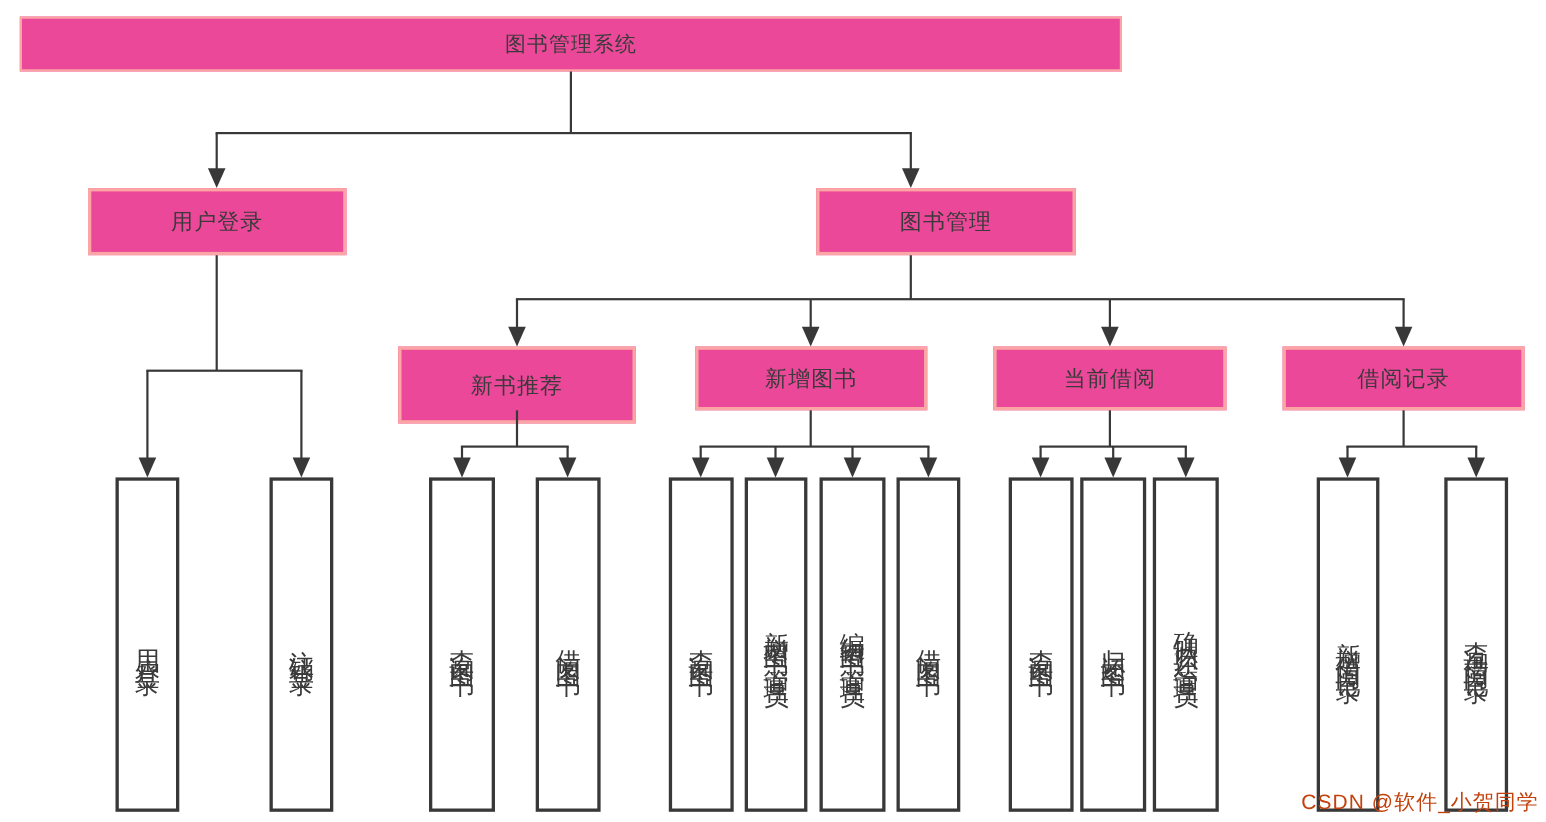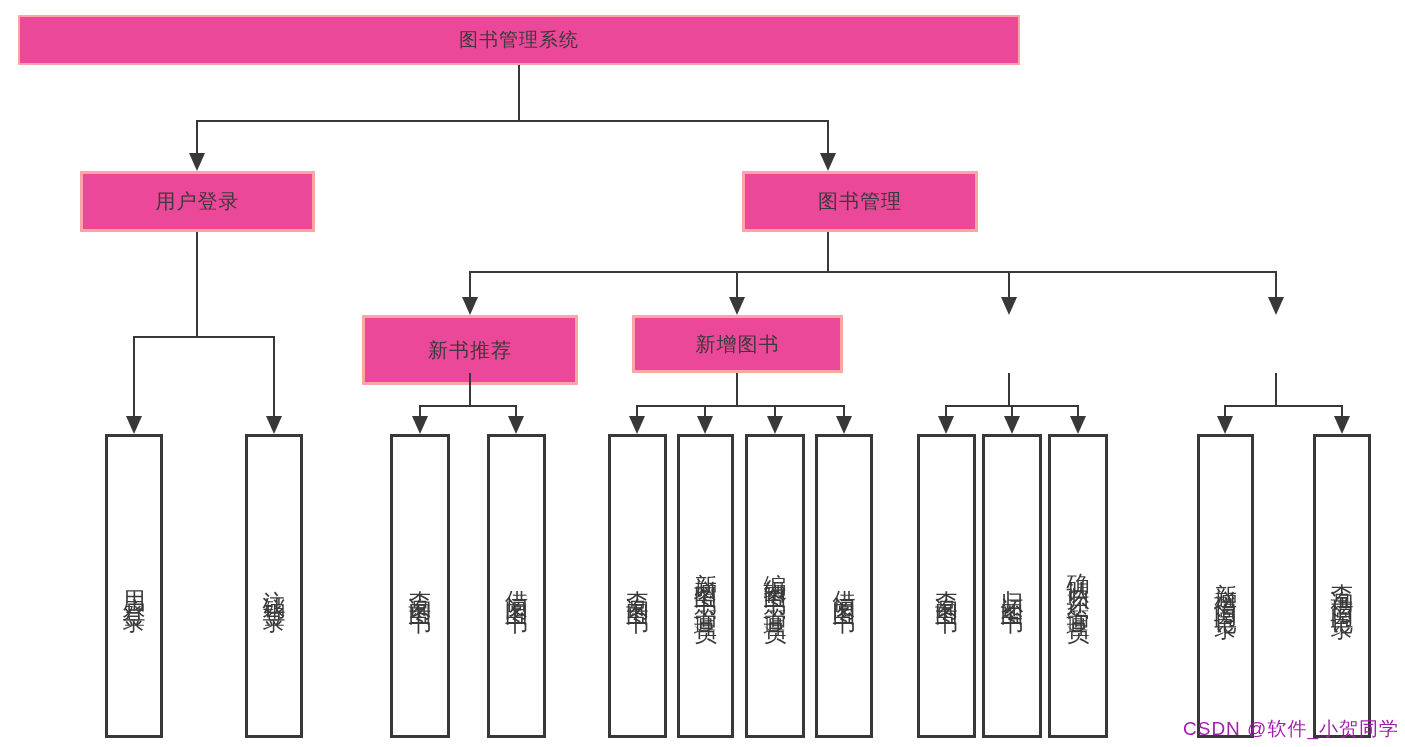--- a/index.html
+++ b/index.html
@@ -59,37 +59,39 @@
     height: 0;
     border-left: 8px solid transparent;
     border-right: 8px solid transparent;
     border-top: 18px solid #383838;
   }
   .watermark {
     position: absolute;
     left: 1183px;
     top: 716px;
     font-size: 19px;
-    color: #a21caf;
+    color: #c2410c;
     letter-spacing: 1px;
     white-space: nowrap;
   }
 </style>
 </head>
 <body>
 
 <div class="canvas">
 
   <div class="hbox rootbox" style="left:18px; top:15px; width:1002px; height:50px;">图书管理系统</div>
 
   <div class="hbox" style="left:80px; top:171px; width:235px; height:61px;">用户登录</div>
   <div class="hbox" style="left:742px; top:171px; width:236px; height:61px;">图书管理</div>
 
   <div class="hbox" style="left:362px; top:315px; width:216px; height:70px;">新书推荐</div>
   <div class="hbox" style="left:632px; top:315px; width:211px; height:58px;">新增图书</div>
+  <div class="hbox" style="left:903px; top:315px; width:212px; height:58px;">当前借阅</div>
+  <div class="hbox" style="left:1166px; top:315px; width:220px; height:58px;">借阅记录</div>
 
   <div class="vbox" style="left:105px; top:434px; width:58px; height:304px;">
     <span class="vtext">用户登录</span>
   </div>
   <div class="vbox" style="left:245px; top:434px; width:58px; height:304px;">
     <span class="vtext">注销登录</span>
   </div>
 
   <div class="vbox" style="left:390px; top:434px; width:60px; height:304px;">
     <span class="vtext">查询图书</span>

